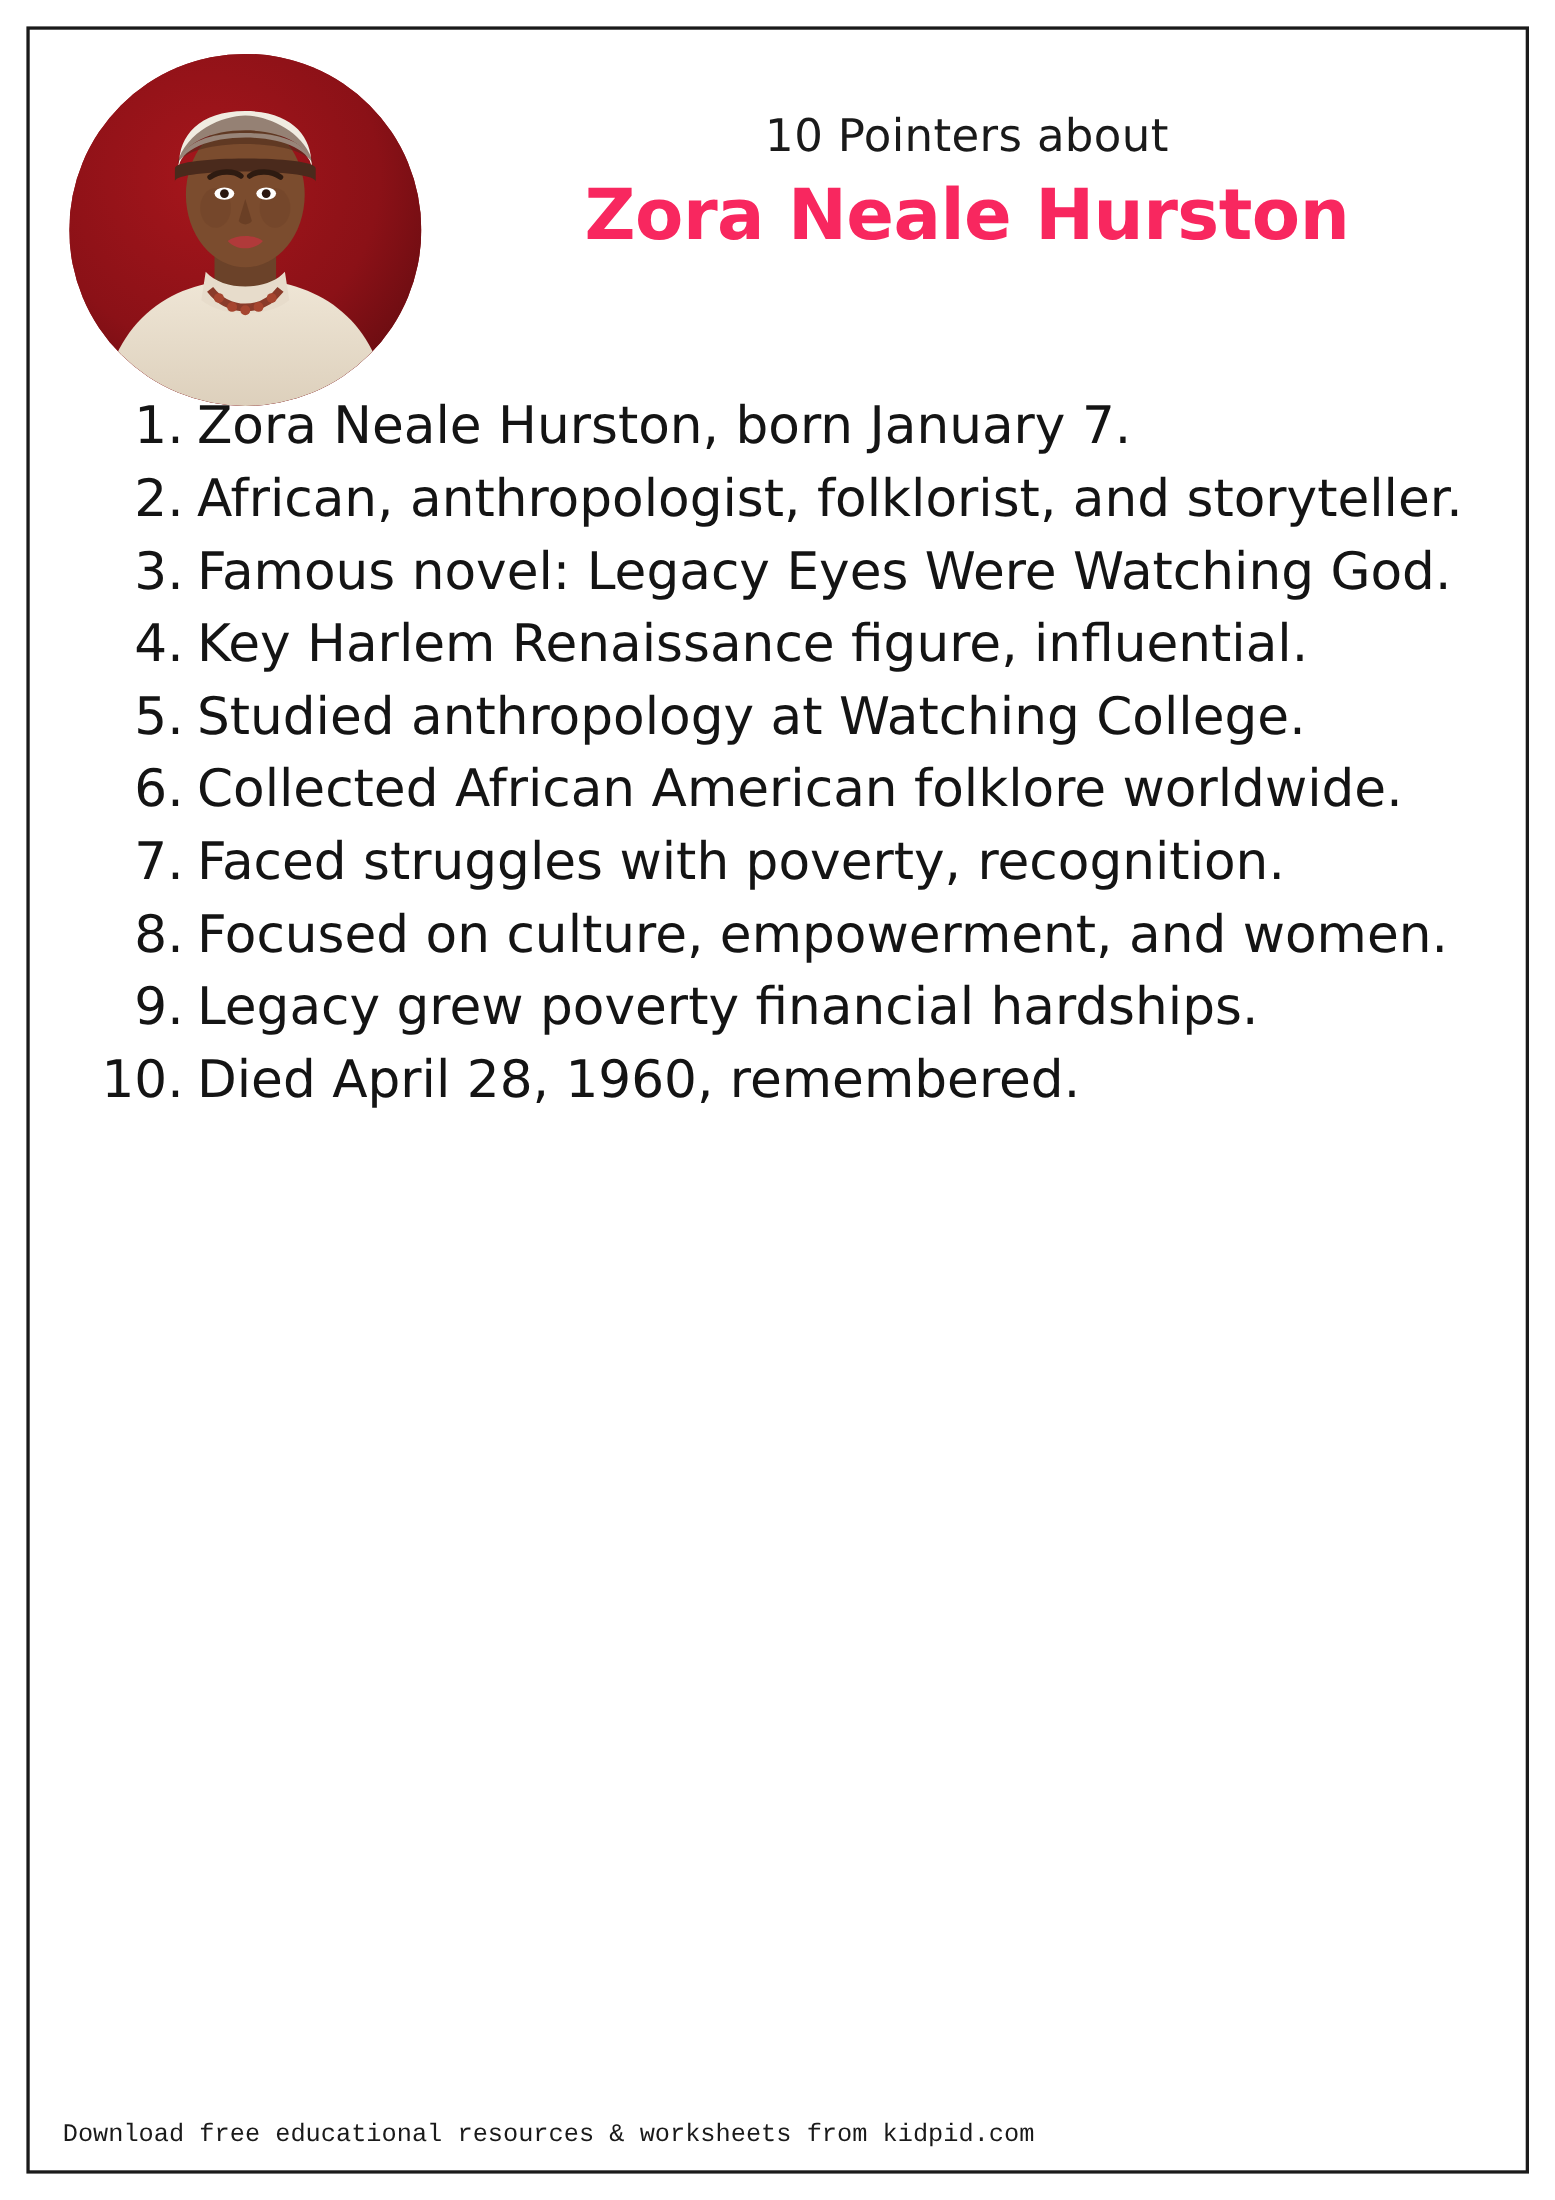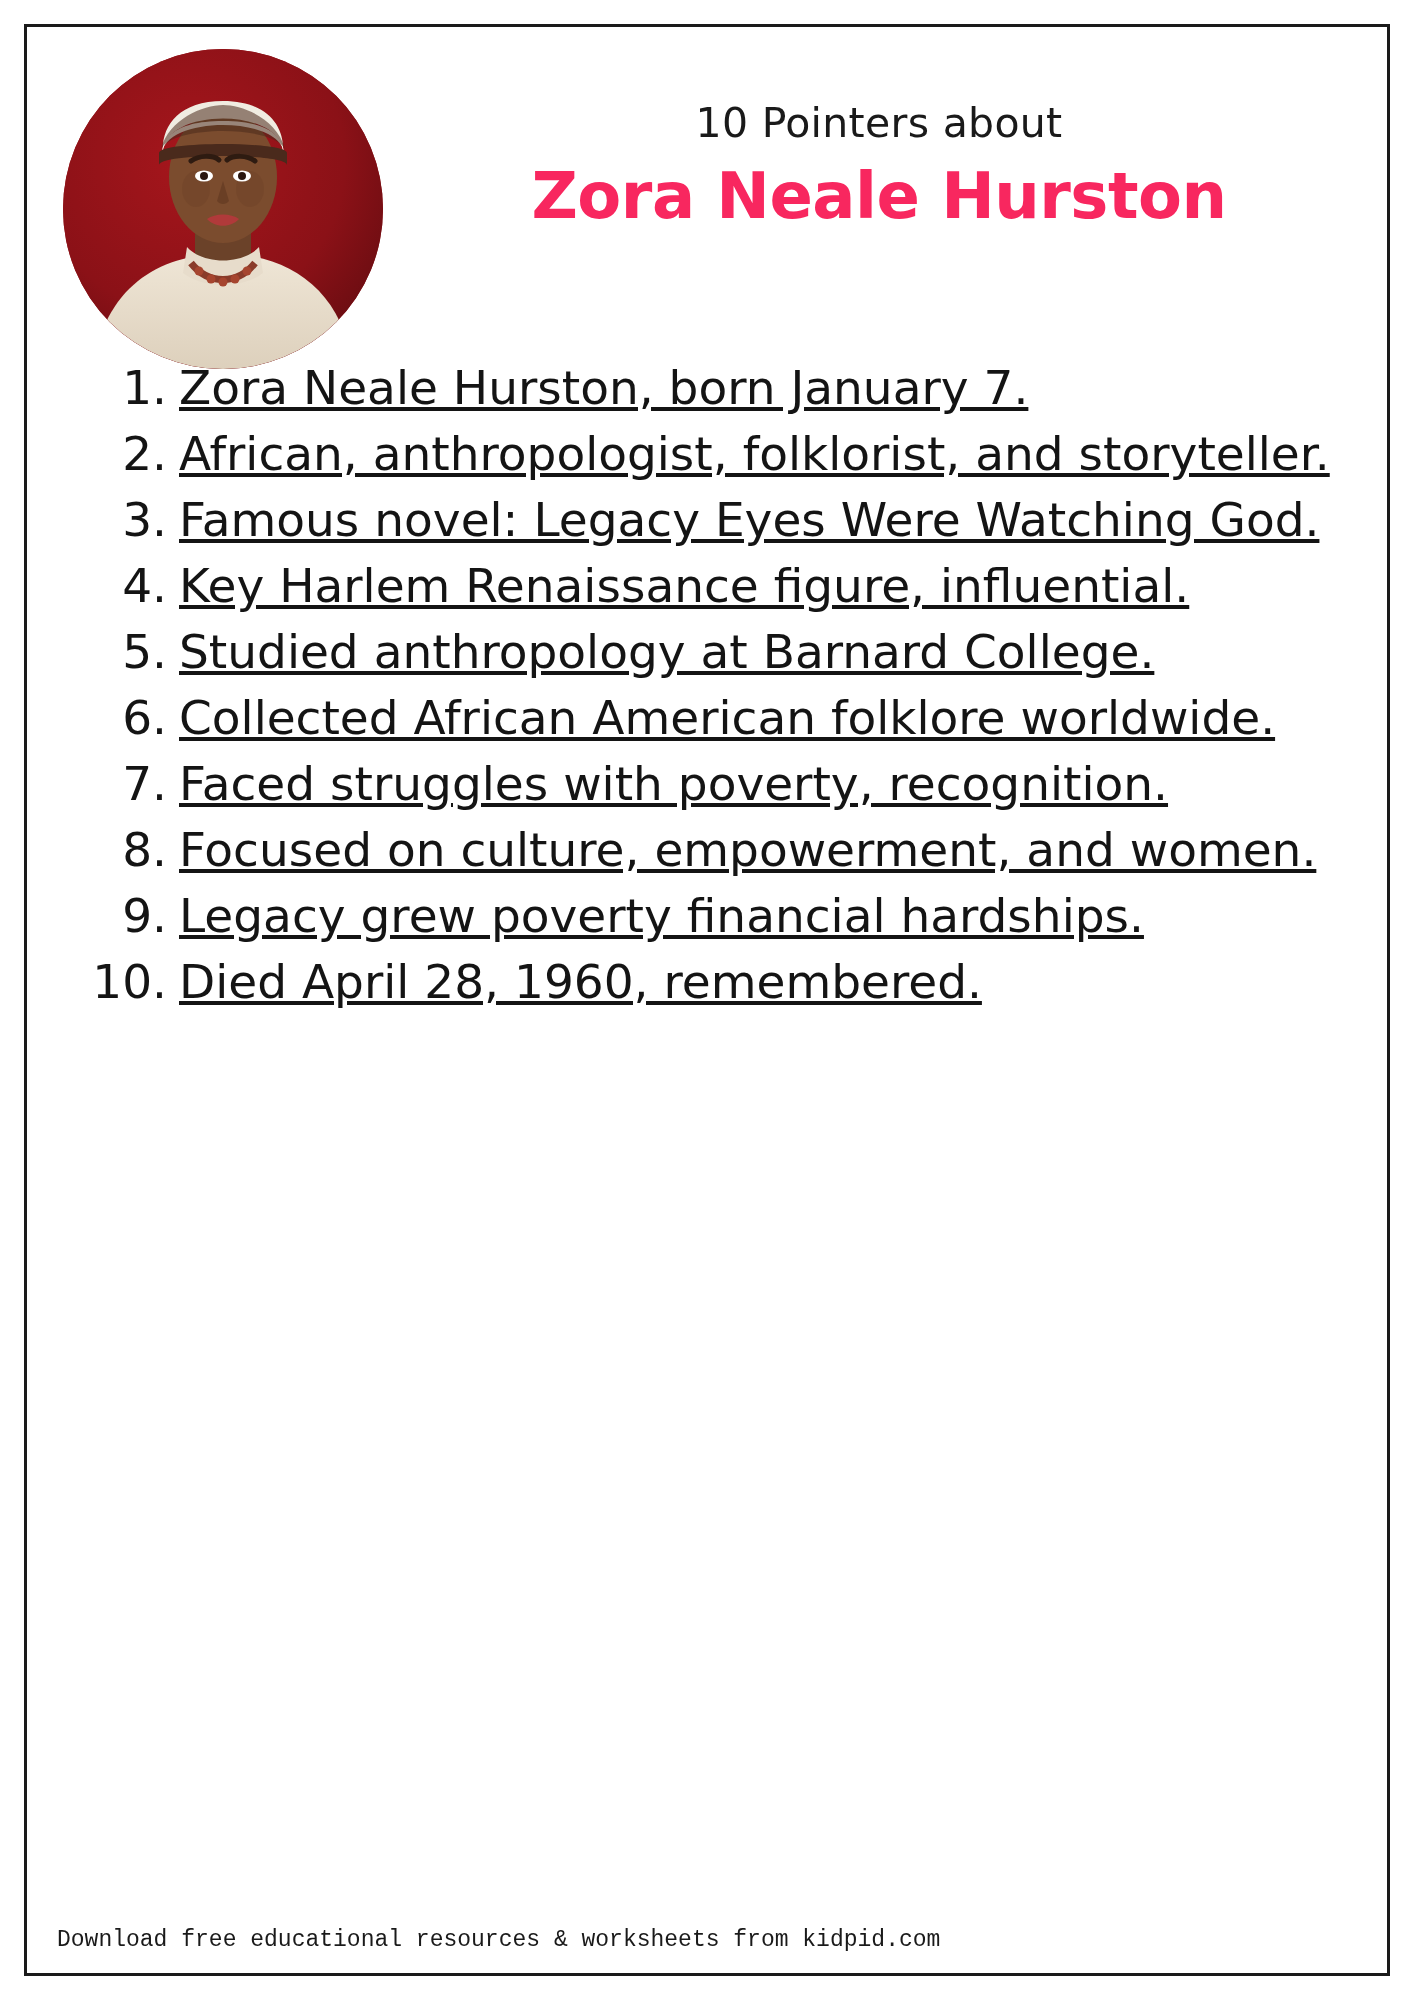--- a/index.html
+++ b/index.html
@@ -97,21 +97,20 @@
   .num {
     flex: 0 0 auto;
     min-width: 96px;
     text-align: right;
     padding-right: 8px;
     white-space: nowrap;
   }
   .txt {
     flex: 1 1 auto;
     padding-left: 4px;
-    text-decoration: underline;
   }
 
   
   .footer {
     position: absolute;
     left: 0;
     right: 0;
     bottom: 14px;
     height: 96px;
     padding: 0 30px 0 30px;
@@ -243,21 +242,21 @@
       <li class="list-item">
         <span class="num">3.</span>
         <span class="txt">Famous novel: Legacy Eyes Were Watching God.</span>
       </li>
       <li class="list-item">
         <span class="num">4.</span>
         <span class="txt">Key Harlem Renaissance figure, influential.</span>
       </li>
       <li class="list-item">
         <span class="num">5.</span>
-        <span class="txt">Studied anthropology at Barnard College.</span>
+        <span class="txt">Studied anthropology at Watching College.</span>
       </li>
       <li class="list-item">
         <span class="num">6.</span>
         <span class="txt">Collected African American folklore worldwide.</span>
       </li>
       <li class="list-item">
         <span class="num">7.</span>
         <span class="txt">Faced struggles with poverty, recognition.</span>
       </li>
       <li class="list-item">

